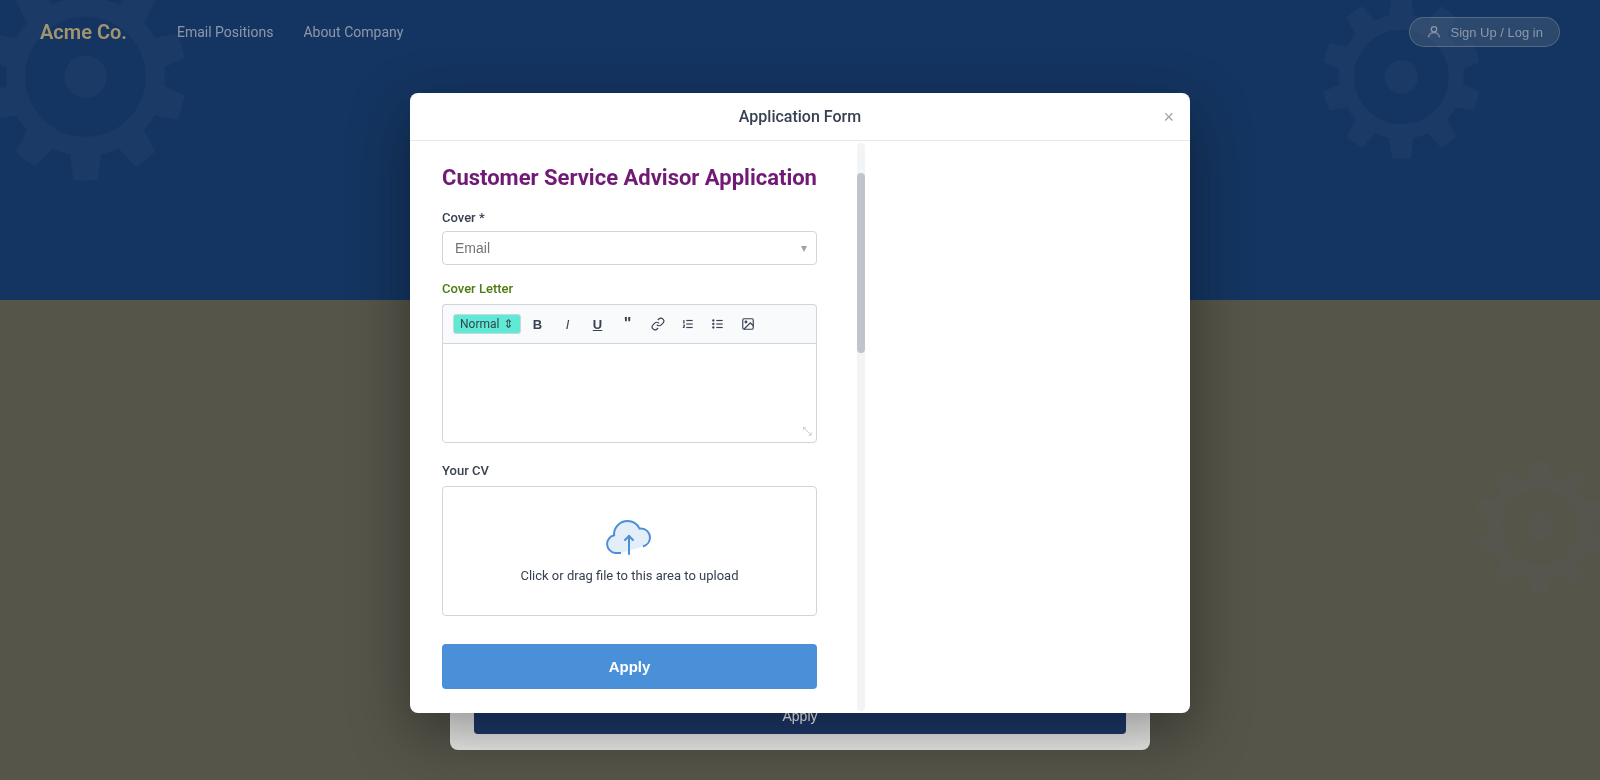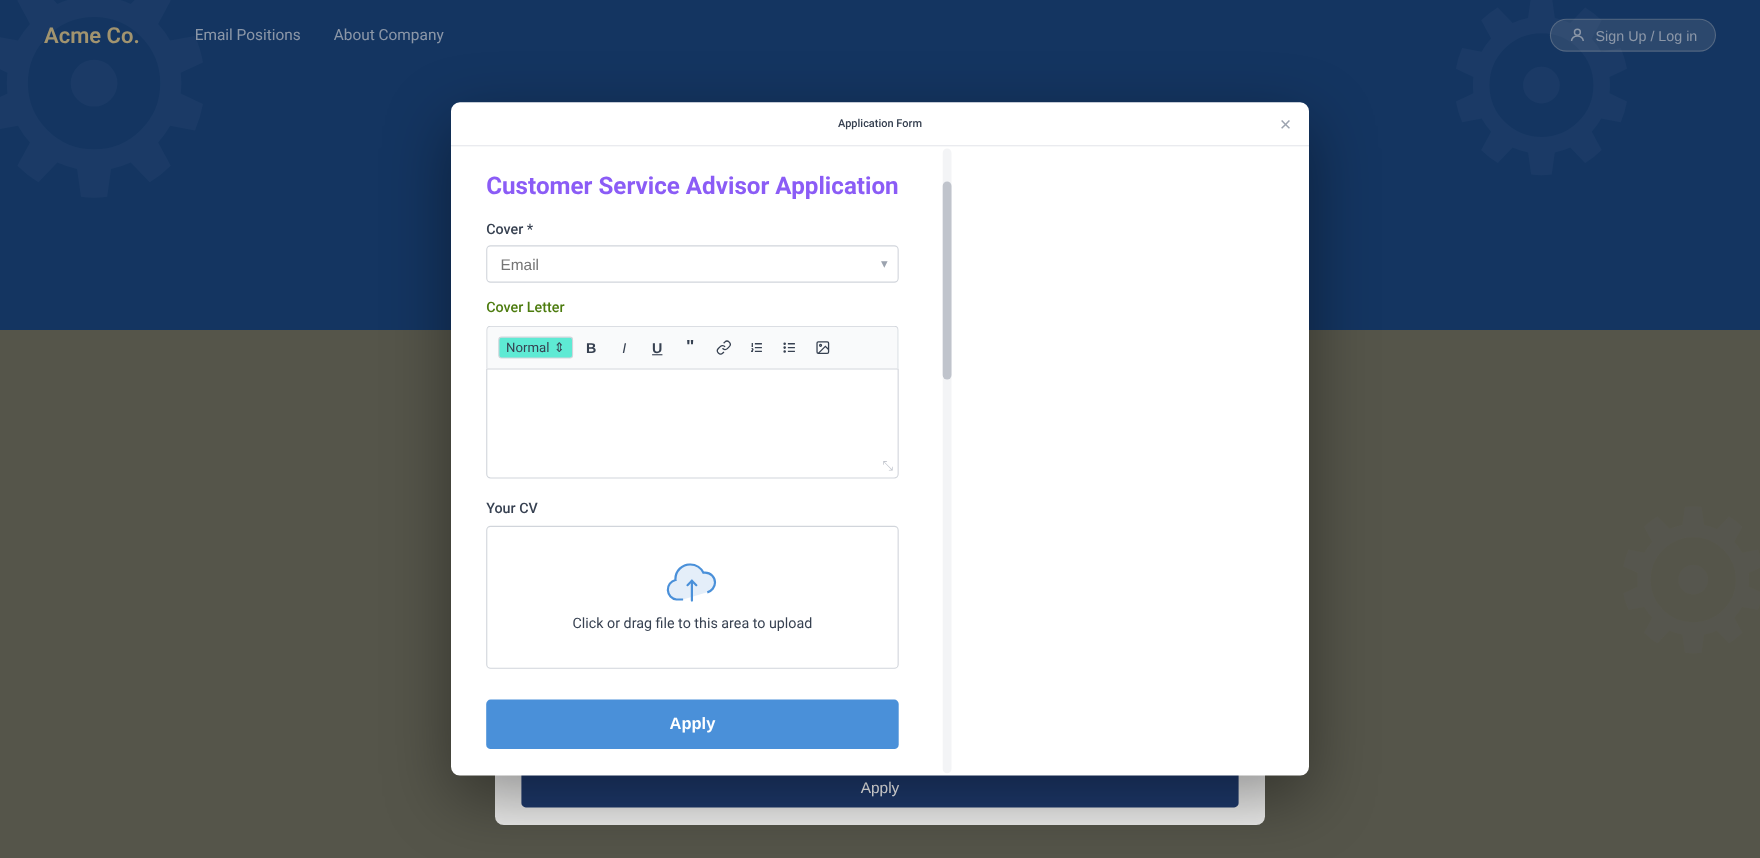--- a/index.html
+++ b/index.html
@@ -101,21 +101,21 @@
     }
     .modal-header {
       display: flex;
       align-items: center;
       justify-content: center;
       padding: 14px 20px;
       border-bottom: 1px solid #e5e7eb;
       position: relative;
     }
     .modal-title {
-      font-size: 10px;
+      font-size: 16px;
       color: #374151;
       font-weight: 500;
     }
     .modal-close {
       position: absolute;
       right: 16px;
       top: 50%;
       transform: translateY(-50%);
       background: none;
       border: none;
@@ -128,21 +128,21 @@
     .modal-body {
       padding: 24px 32px 24px 32px;
       margin-right: 8px;
       overflow-y: auto;
       max-height: 580px;
     }
 
     .form-title {
       font-size: 22px;
       font-weight: 700;
-      color: #8b5cf6;
+      color: #701a75;
       margin-bottom: 20px;
     }
 
     .form-row {
       display: flex;
       gap: 20px;
       margin-bottom: 16px;
     }
     .form-group {
       flex: 1;

